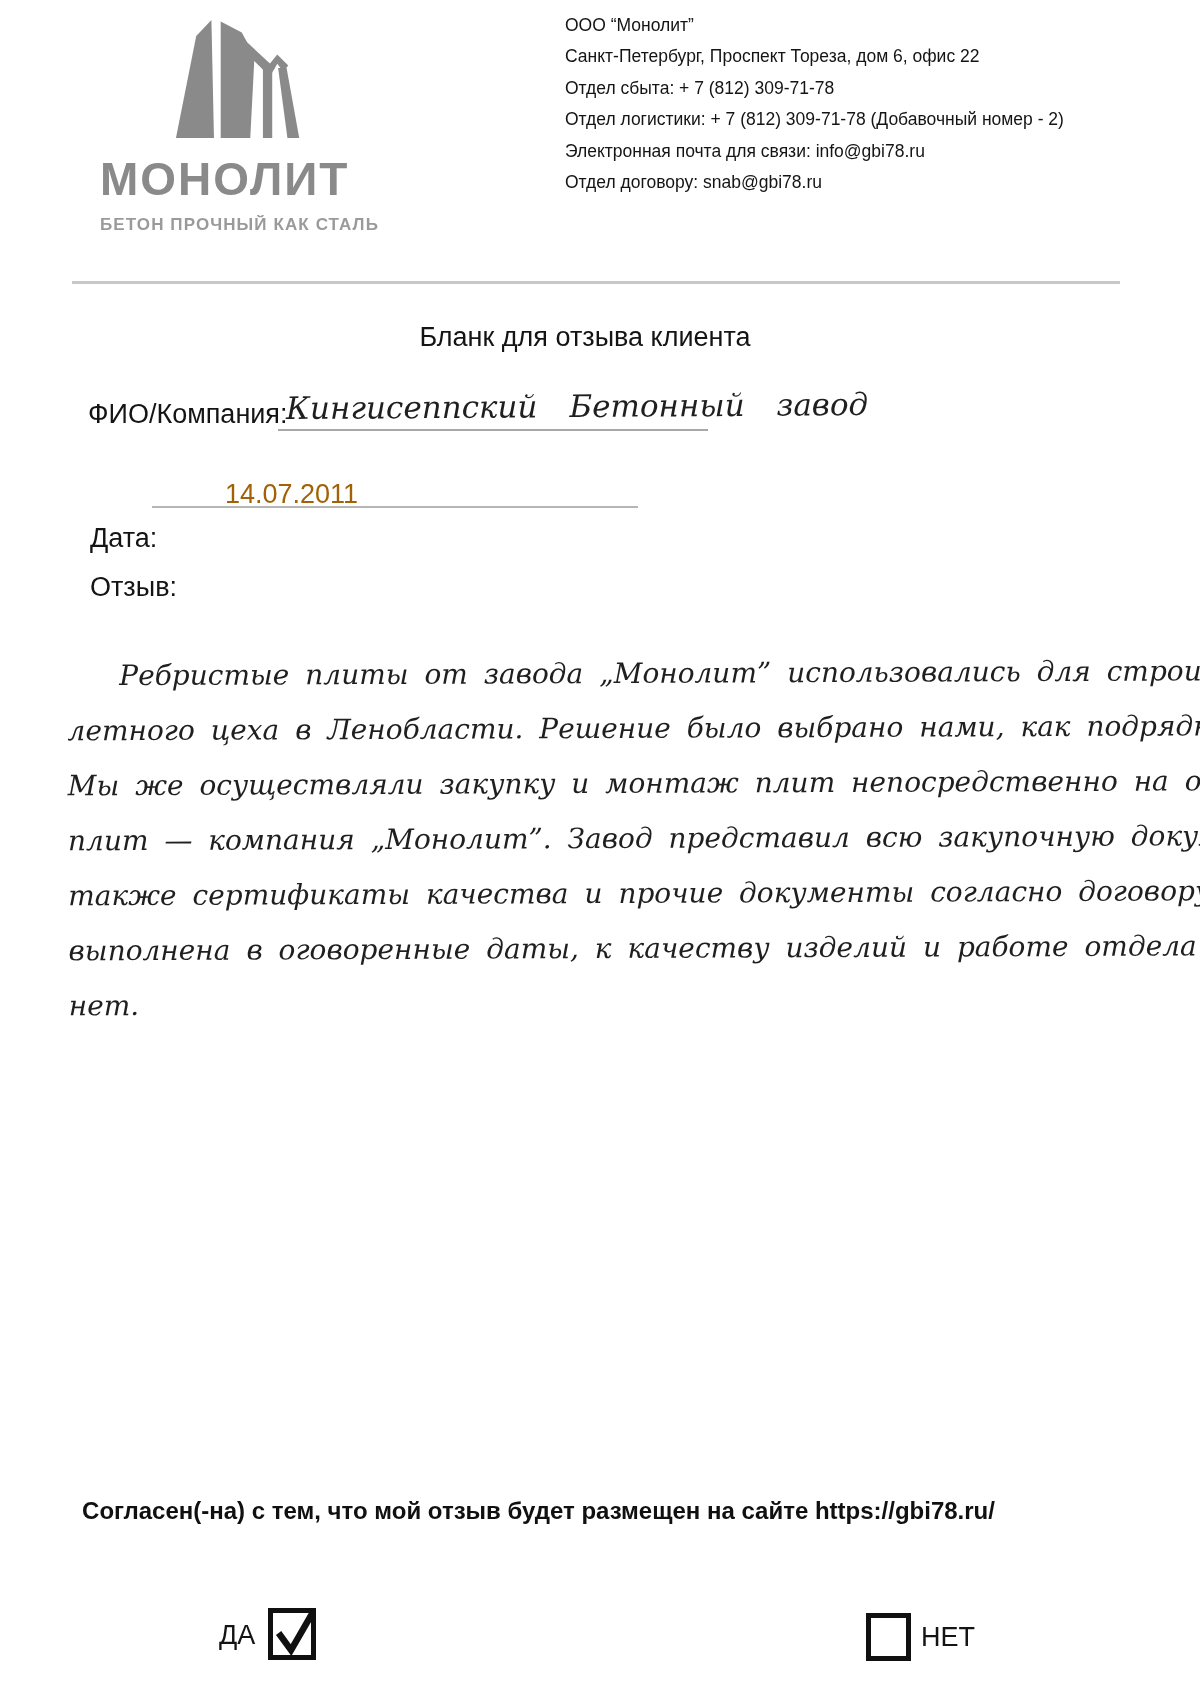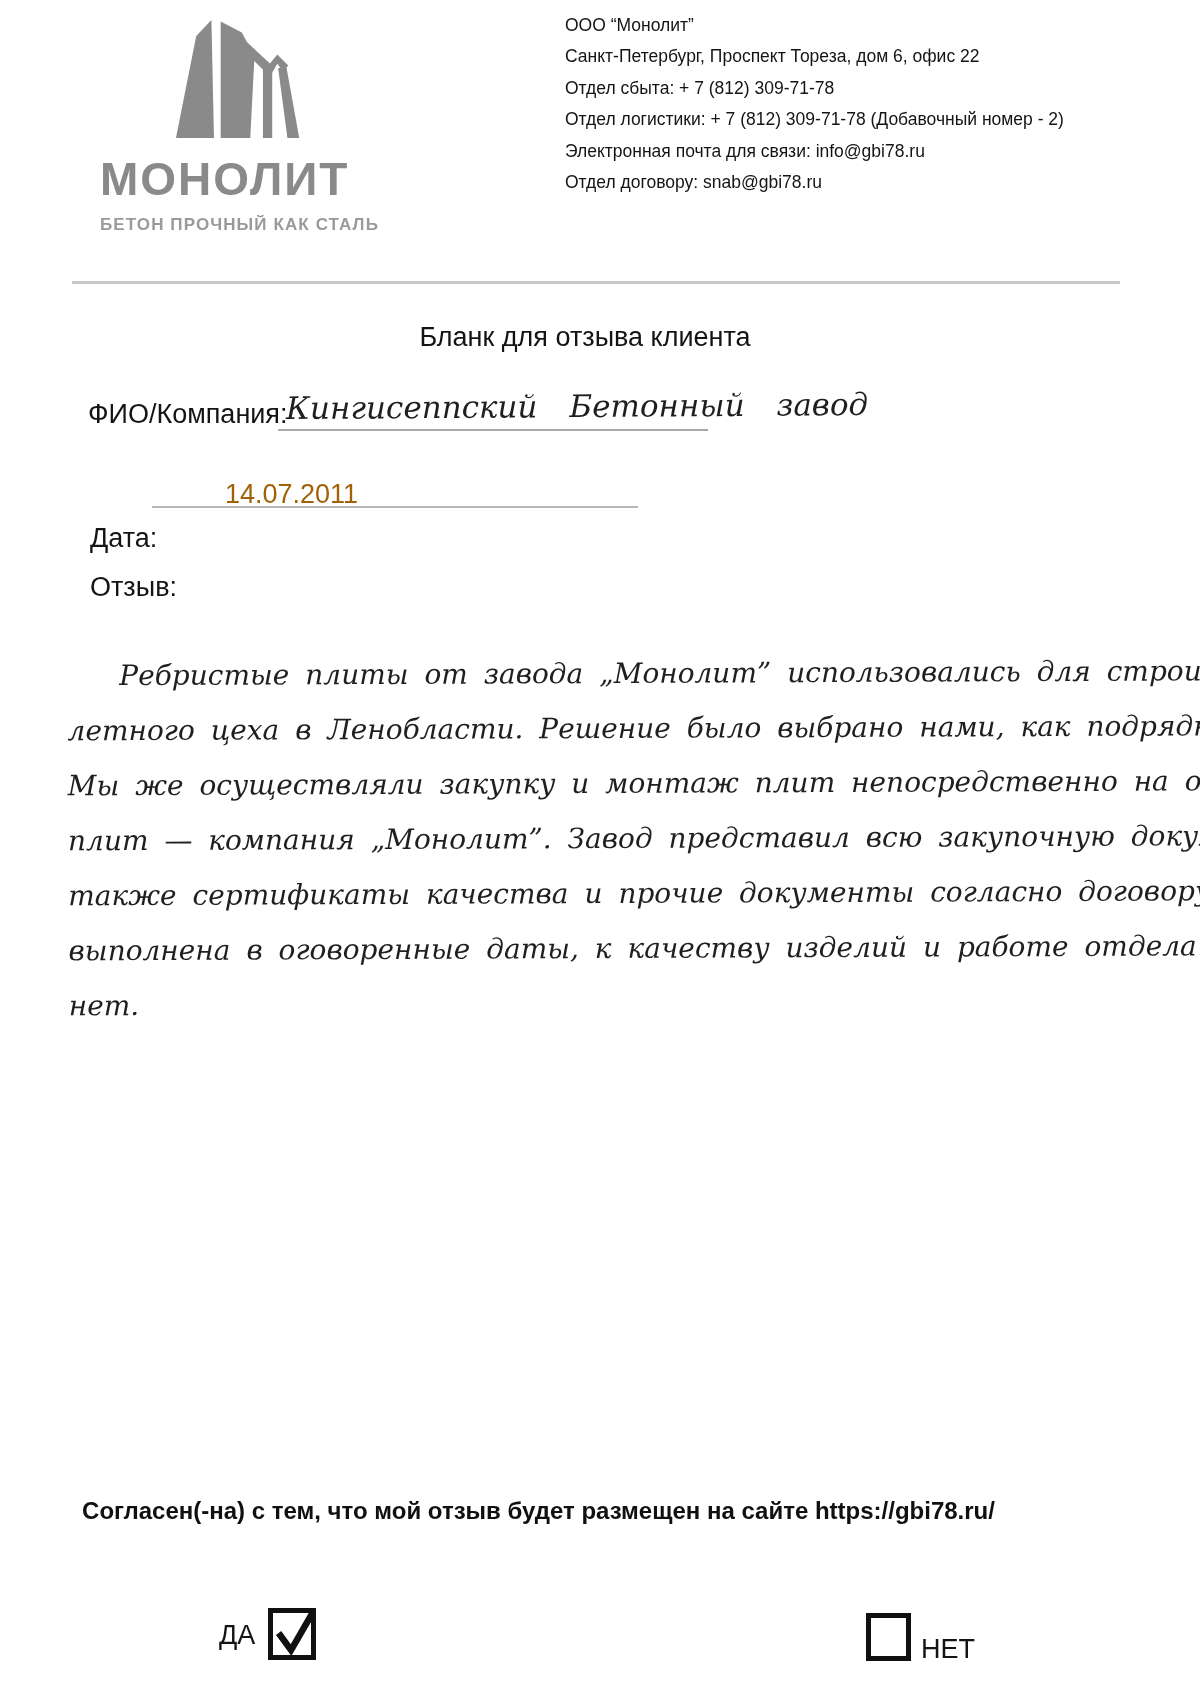--- a/index.html
+++ b/index.html
@@ -64,21 +64,21 @@
   .review-line{height:55px;line-height:55px;white-space:nowrap;word-spacing:7px;}
   .review-line.first{padding-left:52px;}
 
   
   .consent{
     position:absolute;left:0;top:1497px;width:1077px;text-align:center;
     font-size:24px;font-weight:bold;color:#101010;
   }
   .choice-label{position:absolute;font-size:27px;color:#141414;white-space:nowrap;}
   .lbl-yes{left:219px;top:1620px;}
-  .lbl-no{left:921px;top:1622px;margin-top:12px;}
+  .lbl-no{left:921px;top:1622px;}
   .checkbox{position:absolute;background:#ffffff;border:5px solid #101010;}
   .cb-yes{left:268px;top:1608px;width:38px;height:42px;}
   .cb-no{left:866px;top:1613px;width:35px;height:38px;}
   .tick{position:absolute;left:1px;top:-6px;width:42px;height:52px;overflow:visible;}
 </style>
 </head>
 <body>
 
 <div class="page">
 

